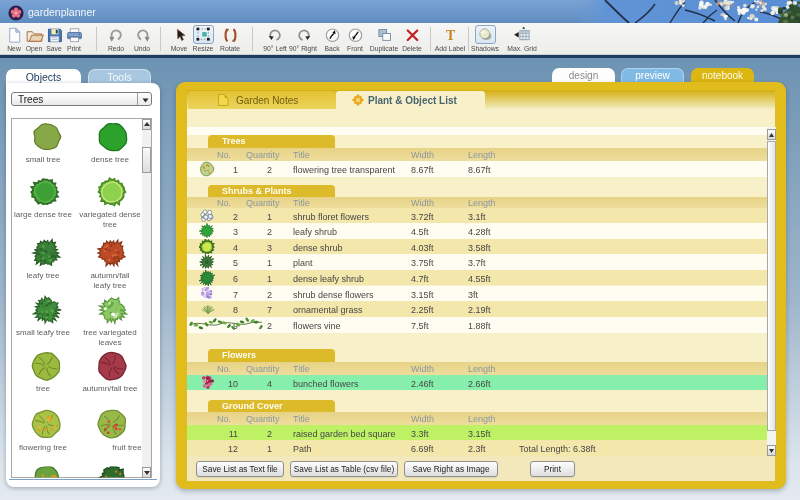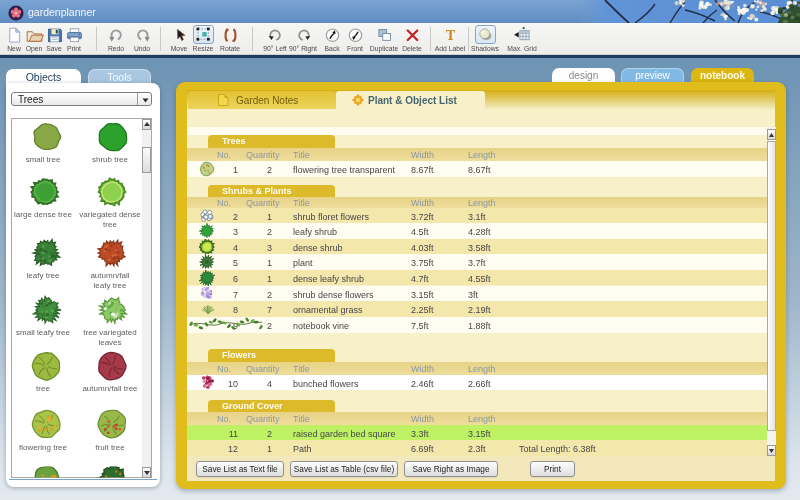--- a/index.html
+++ b/index.html
@@ -461,34 +461,34 @@
 <svg class="abs" style="left:99px;top:467px;transform:scale(1.12);transform-origin:50% 50%" width="28" height="10" viewBox="0 0 28 10">
     <path d="M23.7 10.0L22.3 11.5L24.1 13.7L22.4 14.8L21.7 16.5L19.4 16.4L19.1 18.9L17.4 19.2L15.7 19.9L14.0 19.8L12.0 21.3L11.1 17.9L8.5 19.6L8.1 17.0L5.8 16.9L5.0 15.2L4.7 13.4L5.9 11.4L1.8 10.0L5.1 8.4L4.4 6.5L6.3 5.6L5.8 3.2L7.4 2.1L8.9 1.1L11.1 1.9L12.1 -1.1L14.0 0.7L16.1 -2.0L17.4 0.6L19.3 0.8L19.5 3.4L23.1 2.4L22.9 4.8L23.2 6.7L23.6 8.3Z" fill="#2e6b2e" stroke="#1d4d1e" stroke-width="1.2"></path>
     <circle cx="16.9" cy="10.6" r="1.0" fill="#e07818"></circle>
     <circle cx="11.8" cy="15.5" r="1.0" fill="#e07818"></circle>
     <circle cx="7.9" cy="9.1" r="1.0" fill="#e07818"></circle>
     <circle cx="18.2" cy="12.0" r="1.0" fill="#e07818"></circle>
     <circle cx="16.9" cy="4.7" r="1.0" fill="#e07818"></circle>
     <circle cx="20.4" cy="6.7" r="1.0" fill="#e07818"></circle>
   </svg>
 <div class="treelbl" style="left:12px;top:155px;width:62px">small tree</div>
-<div class="treelbl" style="left:79px;top:155px;width:62px">shrub tree</div>
+<div class="treelbl" style="left:79px;top:155px;width:62px">dense tree</div>
 <div class="treelbl" style="left:12px;top:210px;width:62px">large dense tree</div>
 <div class="treelbl" style="left:79px;top:210px;width:62px">variegated dense<br>tree</div>
 <div class="treelbl" style="left:12px;top:271px;width:62px">leafy tree</div>
 <div class="treelbl" style="left:79px;top:271px;width:62px">autumn/fall<br>leafy tree</div>
 <div class="treelbl" style="left:12px;top:328px;width:62px">small leafy tree</div>
 <div class="treelbl" style="left:79px;top:328px;width:62px">tree variegated<br>leaves</div>
 <div class="treelbl" style="left:12px;top:384px;width:62px">tree</div>
 <div class="treelbl" style="left:79px;top:384px;width:62px">autumn/fall tree</div>
 <div class="treelbl" style="left:12px;top:443px;width:62px">flowering tree</div>
-<div class="treelbl" style="left:79px;top:443px;width:62px">fruit tree</div>
+<div class="treelbl" style="left:96px;top:443px;width:62px">fruit tree</div>
 <div class="abs" style="left:552px;top:68px;width:63px;height:15px;background:#fefefe;border-radius:7px 7px 0 0;color:#8a8a8a;font-size:10px;text-align:center;line-height:15px">design</div>
 <div class="abs" style="left:621px;top:68px;width:63px;height:15px;background:#82bae6;border:1px solid #aed4f0;border-bottom:none;border-radius:7px 7px 0 0;color:#fcfdfe;font-size:10px;text-align:center;line-height:14px">preview</div>
-<div class="abs" style="left:691px;top:68px;width:63px;height:15px;background:#dcb711;border-radius:7px 7px 0 0;color:#fdf9ea;font-size:10px;font-weight:bold;text-align:center;line-height:15px">notebook</div>
+<div class="abs" style="left:691px;top:68px;width:63px;height:15px;background:#dcb711;border-radius:7px 7px 0 0;color:#fdf9ea;font-size:10px;font-weight:normal;text-align:center;line-height:15px">notebook</div>
 <div class="abs" style="left:176px;top:82px;width:610px;height:407px;background:#e0bc1c;border-radius:9px;box-shadow:0 2px 5px rgba(20,40,60,.3)"></div>
 <div class="abs" style="left:187px;top:90px;width:588px;height:18.5px;background:linear-gradient(#d3ae10,#f2ecc0)"></div>
 <div class="abs" style="left:188px;top:90.5px;width:148px;height:18px;background:linear-gradient(#e3c133,#ecd45c);border-radius:3px 3px 0 0"></div>
 <svg class="abs" style="left:217px;top:94px" width="12" height="12" viewBox="0 0 12 12">
     <path d="M1.5 0.5h6l3.5 3.5v7.5h-9.5z" fill="#f3d84a" stroke="#caa61a" stroke-width="1"></path>
     <path d="M7.5 0.5l3.5 3.5h-3.5z" fill="#caa61a"></path>
   </svg>
 <div class="abs" style="left:236px;top:95px;font-size:10px;font-weight:normal;color:#705d10">Garden Notes</div>
 <div class="abs" style="left:336px;top:90.5px;width:149px;height:18px;background:#f7f0c8;border-radius:3px 3px 0 0"></div>
 <svg class="abs" style="left:352px;top:94px" width="12" height="12" viewBox="0 0 12 12">
@@ -575,33 +575,33 @@
 <div class="row" style="top:301.1px;height:15.6px;background:#f3e7ac">
     <span class="cno">8</span>
     <span class="cqty">7</span>
     <span class="cti">ornamental grass</span>
     <span class="cw">2.25ft</span>
     <span class="cl">2.19ft</span>
   </div>
 <div class="row" style="top:316.70000000000005px;height:16.5px;background:#fffdf2">
     <span class="cno">9</span>
     <span class="cqty">2</span>
-    <span class="cti">notebook vine</span>
+    <span class="cti">flowers vine</span>
     <span class="cw">7.5ft</span>
     <span class="cl">1.88ft</span>
   </div>
 <div class="sectab" style="top:349px">Flowers</div>
 <div class="hdr" style="top:361.5px;height:13px;line-height:13px">
     <span class="hno">No.</span>
     <span class="hqty">Quantity</span>
     <span class="cti">Title</span>
     <span class="cw">Width</span>
     <span class="cl">Length</span>
   </div>
-<div class="row" style="top:374.5px;height:15.5px;background:#ffffff">
+<div class="row" style="top:374.5px;height:15.5px;background:#86efac">
     <span class="cno">10</span>
     <span class="cqty">4</span>
     <span class="cti">bunched flowers</span>
     <span class="cw">2.46ft</span>
     <span class="cl">2.66ft</span>
   </div>
 <div class="sectab" style="top:399.5px">Ground Cover</div>
 <div class="hdr" style="top:411.5px;height:13px;line-height:13px">
     <span class="hno">No.</span>
     <span class="hqty">Quantity</span>

